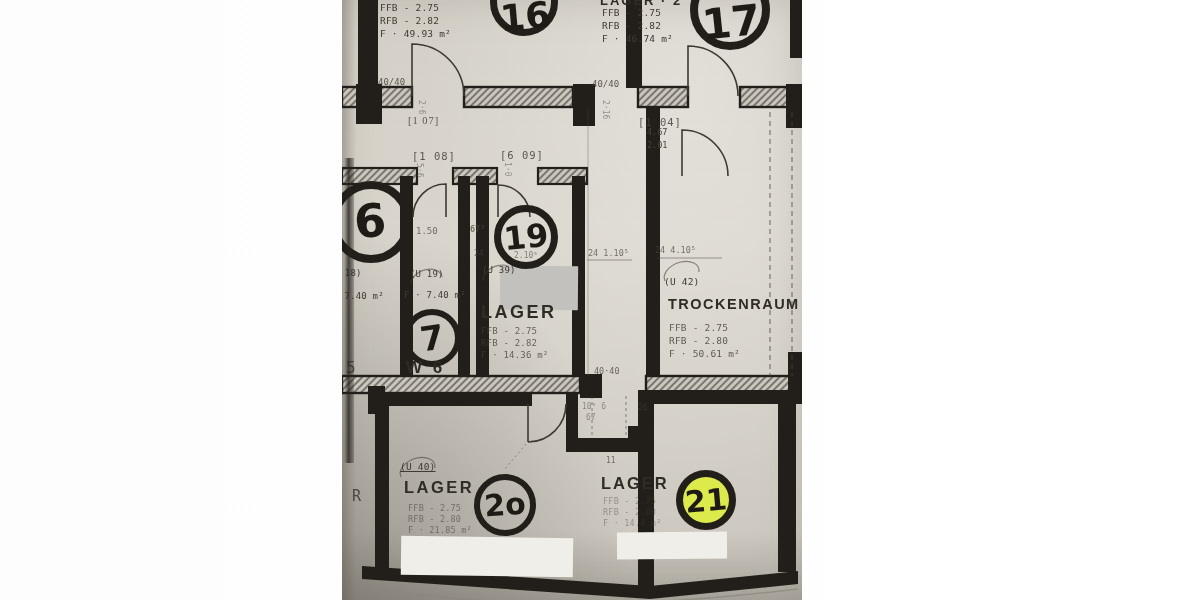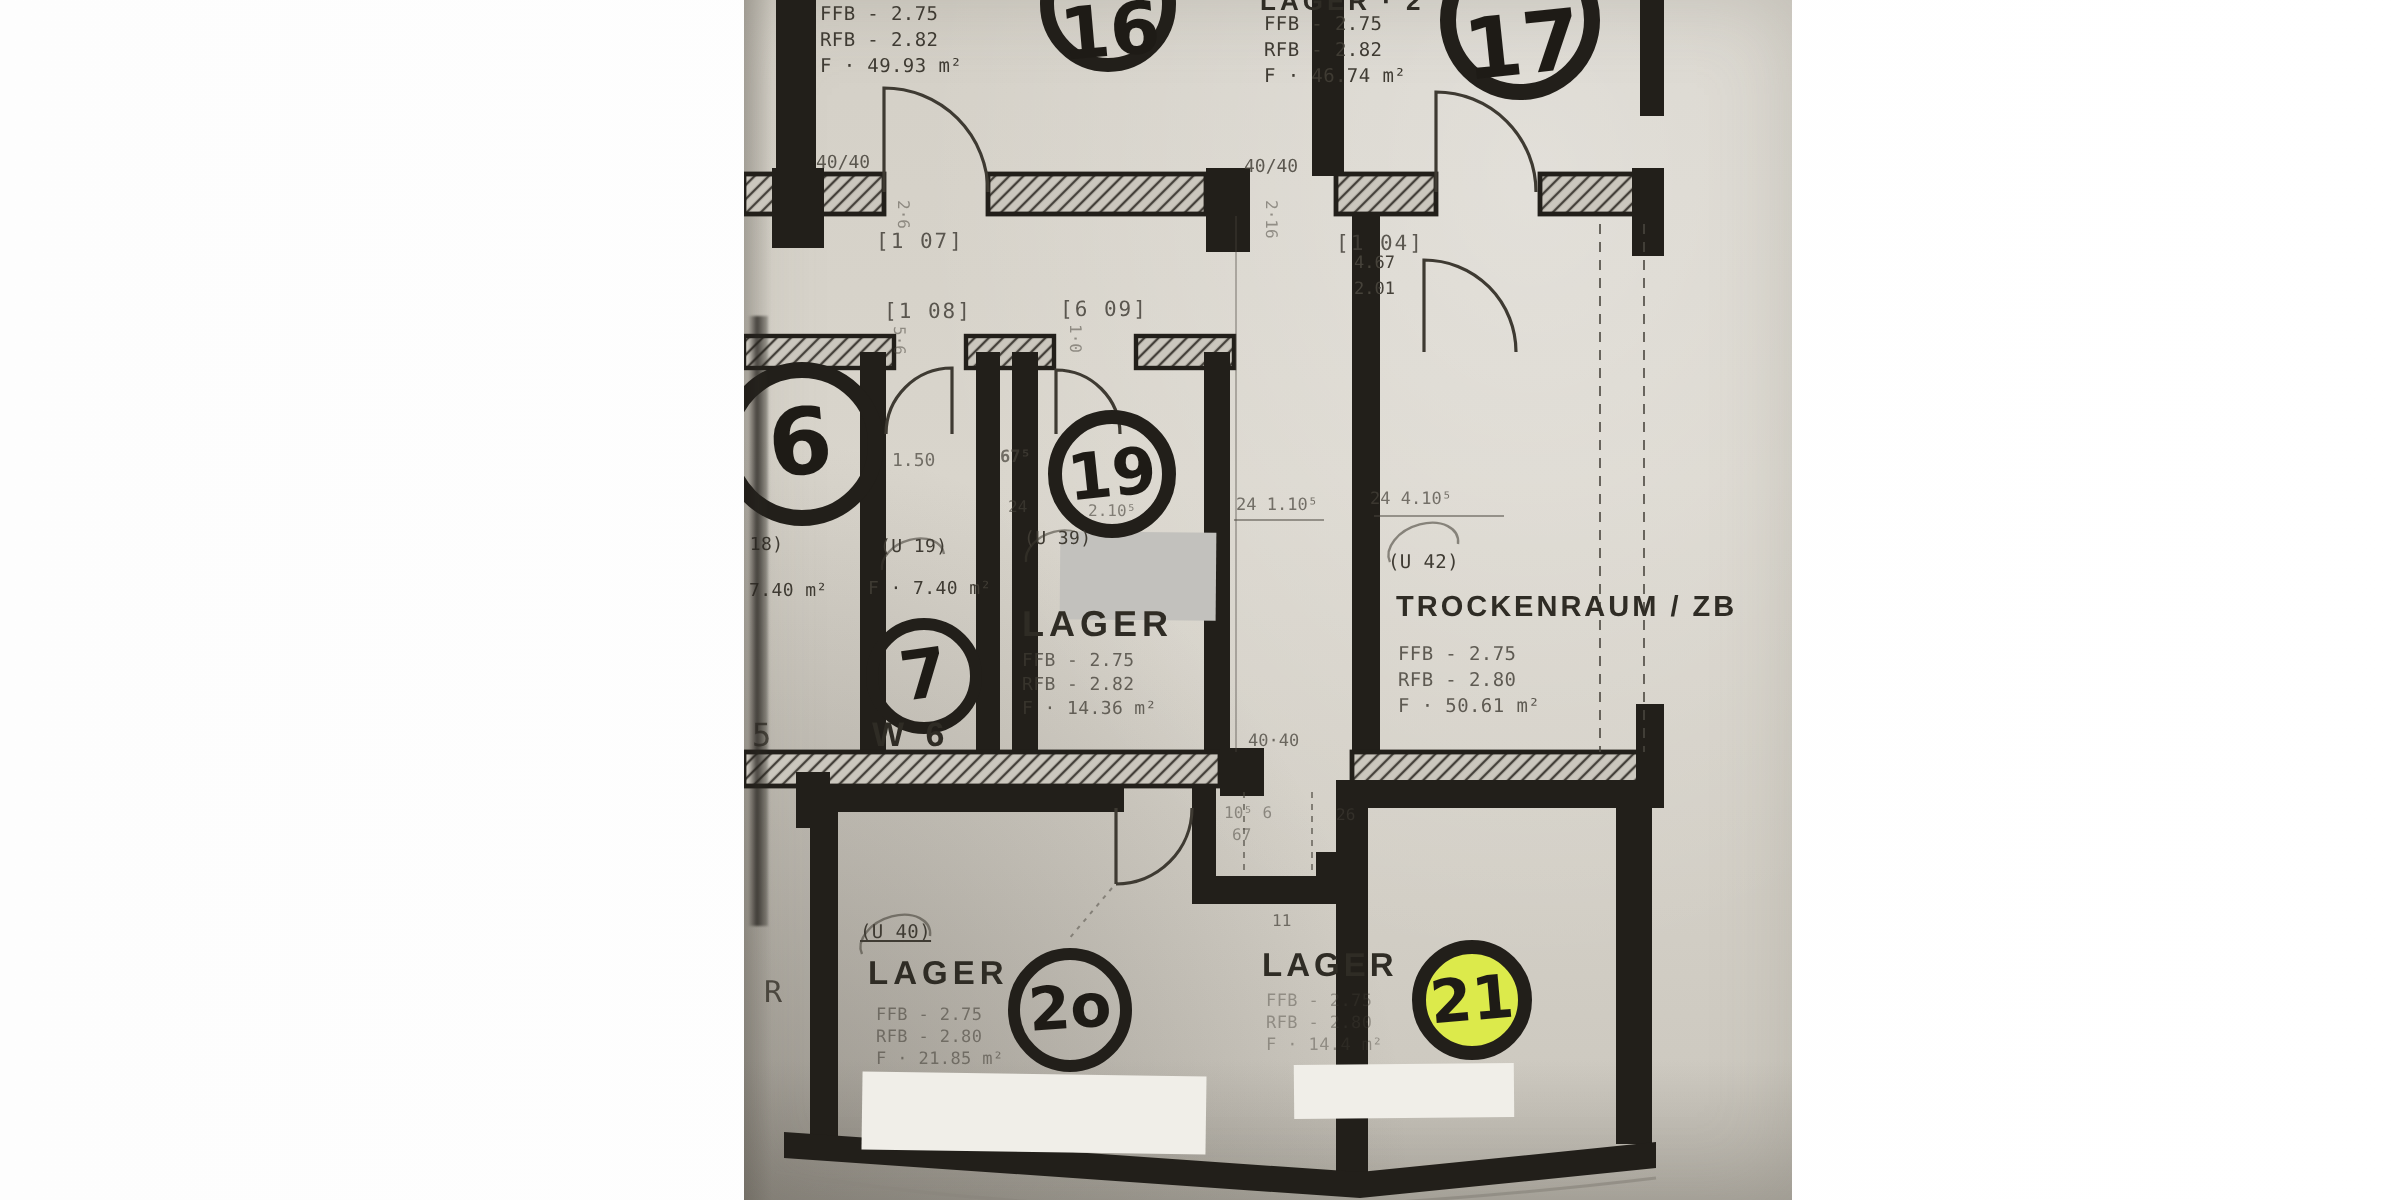--- a/index.html
+++ b/index.html
@@ -1,17 +1,17 @@
 <!DOCTYPE html>
 <html><head>
 <meta charset="utf-8">
 <style>
   html,body{margin:0;padding:0;background:#ffffff;}
   #stage{position:relative;width:1200px;height:600px;overflow:hidden;background:linear-gradient(90deg,#fdfdfd,#ffffff);font-family:"DejaVu Sans Mono",monospace;}
-  #paper{position:absolute;left:372px;top:0;width:524px;height:600px;overflow:hidden;
+  #paper{position:absolute;left:342px;top:0;width:460px;height:600px;overflow:hidden;
     background:
       radial-gradient(ellipse at 75% 15%, rgba(255,255,255,.30), transparent 55%),
       radial-gradient(ellipse at 0% 100%, rgba(70,65,58,.38), transparent 45%),
       linear-gradient(0deg, rgba(92,88,80,.28), transparent 70px),
       linear-gradient(90deg, rgba(70,65,58,.30), transparent 14px),
       linear-gradient(180deg,#d4d0c7,#d9d5cc 40%,#d3cfc6 72%,#cac6bd);
     box-shadow:inset 0 0 40px rgba(120,115,105,.25);}
   .fold{position:absolute;left:2px;top:158px;width:10px;height:305px;
     background:linear-gradient(90deg,transparent,rgba(38,35,30,.78) 45%,rgba(38,35,30,.25));filter:blur(.4px);}
   svg{position:absolute;left:0;top:0;}
@@ -121,21 +121,21 @@
   <div class="t stencil" style="left:258px;top:-7px;font-size:13px;letter-spacing:2px;">LAGER · 2</div>
   <div class="t spec" style="left:260px;top:7px;">FFB - 2.75</div>
   <div class="t spec" style="left:260px;top:20px;">RFB - 2.82</div>
   <div class="t spec" style="left:260px;top:33px;">F · 46.74 m²</div>
   <div class="badge" style="left:348px;top:-30px;width:80px;height:80px;border-width:8px;"></div>
   <div class="t badge-num" style="left:360px;top:-2px;width:56px;font-size:42px;transform:rotate(-6deg);">17</div>
 
   <div class="t dim" style="left:36px;top:77px;font-size:9px;opacity:.85;">40/40</div>
   <div class="t dim" style="left:250px;top:79px;font-size:9px;opacity:.85;">40/40</div>
 
-  <div class="t ref" style="left:66px;top:115px;">[1 07]</div>
+  <div class="t ref" style="left:66px;top:115px;font-family:Liberation Serif, serif;">[1 07]</div>
   <div class="t ref" style="left:296px;top:116px;">[1 04]</div>
   <div class="t dim" style="left:305px;top:127px;">4.67</div>
   <div class="t dim" style="left:305px;top:140px;">2.01</div>
   <div class="t dim stack" style="left:84px;top:100px;">2·6</div>
   <div class="t dim stack" style="left:268px;top:100px;">2·16</div>
   <div class="t ref" style="left:70px;top:150px;">[1 08]</div>
   <div class="t dim stack" style="left:82px;top:163px;">5·6</div>
   <div class="t ref" style="left:158px;top:149px;">[6 09]</div>
   <div class="t dim stack" style="left:170px;top:162px;">1·0</div>
 

